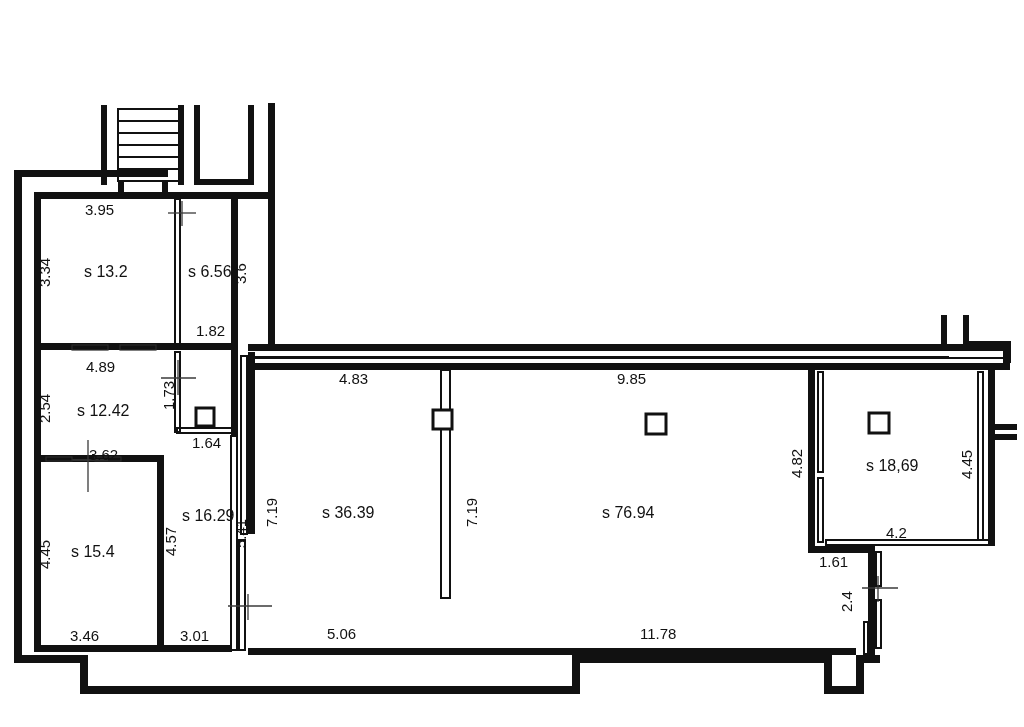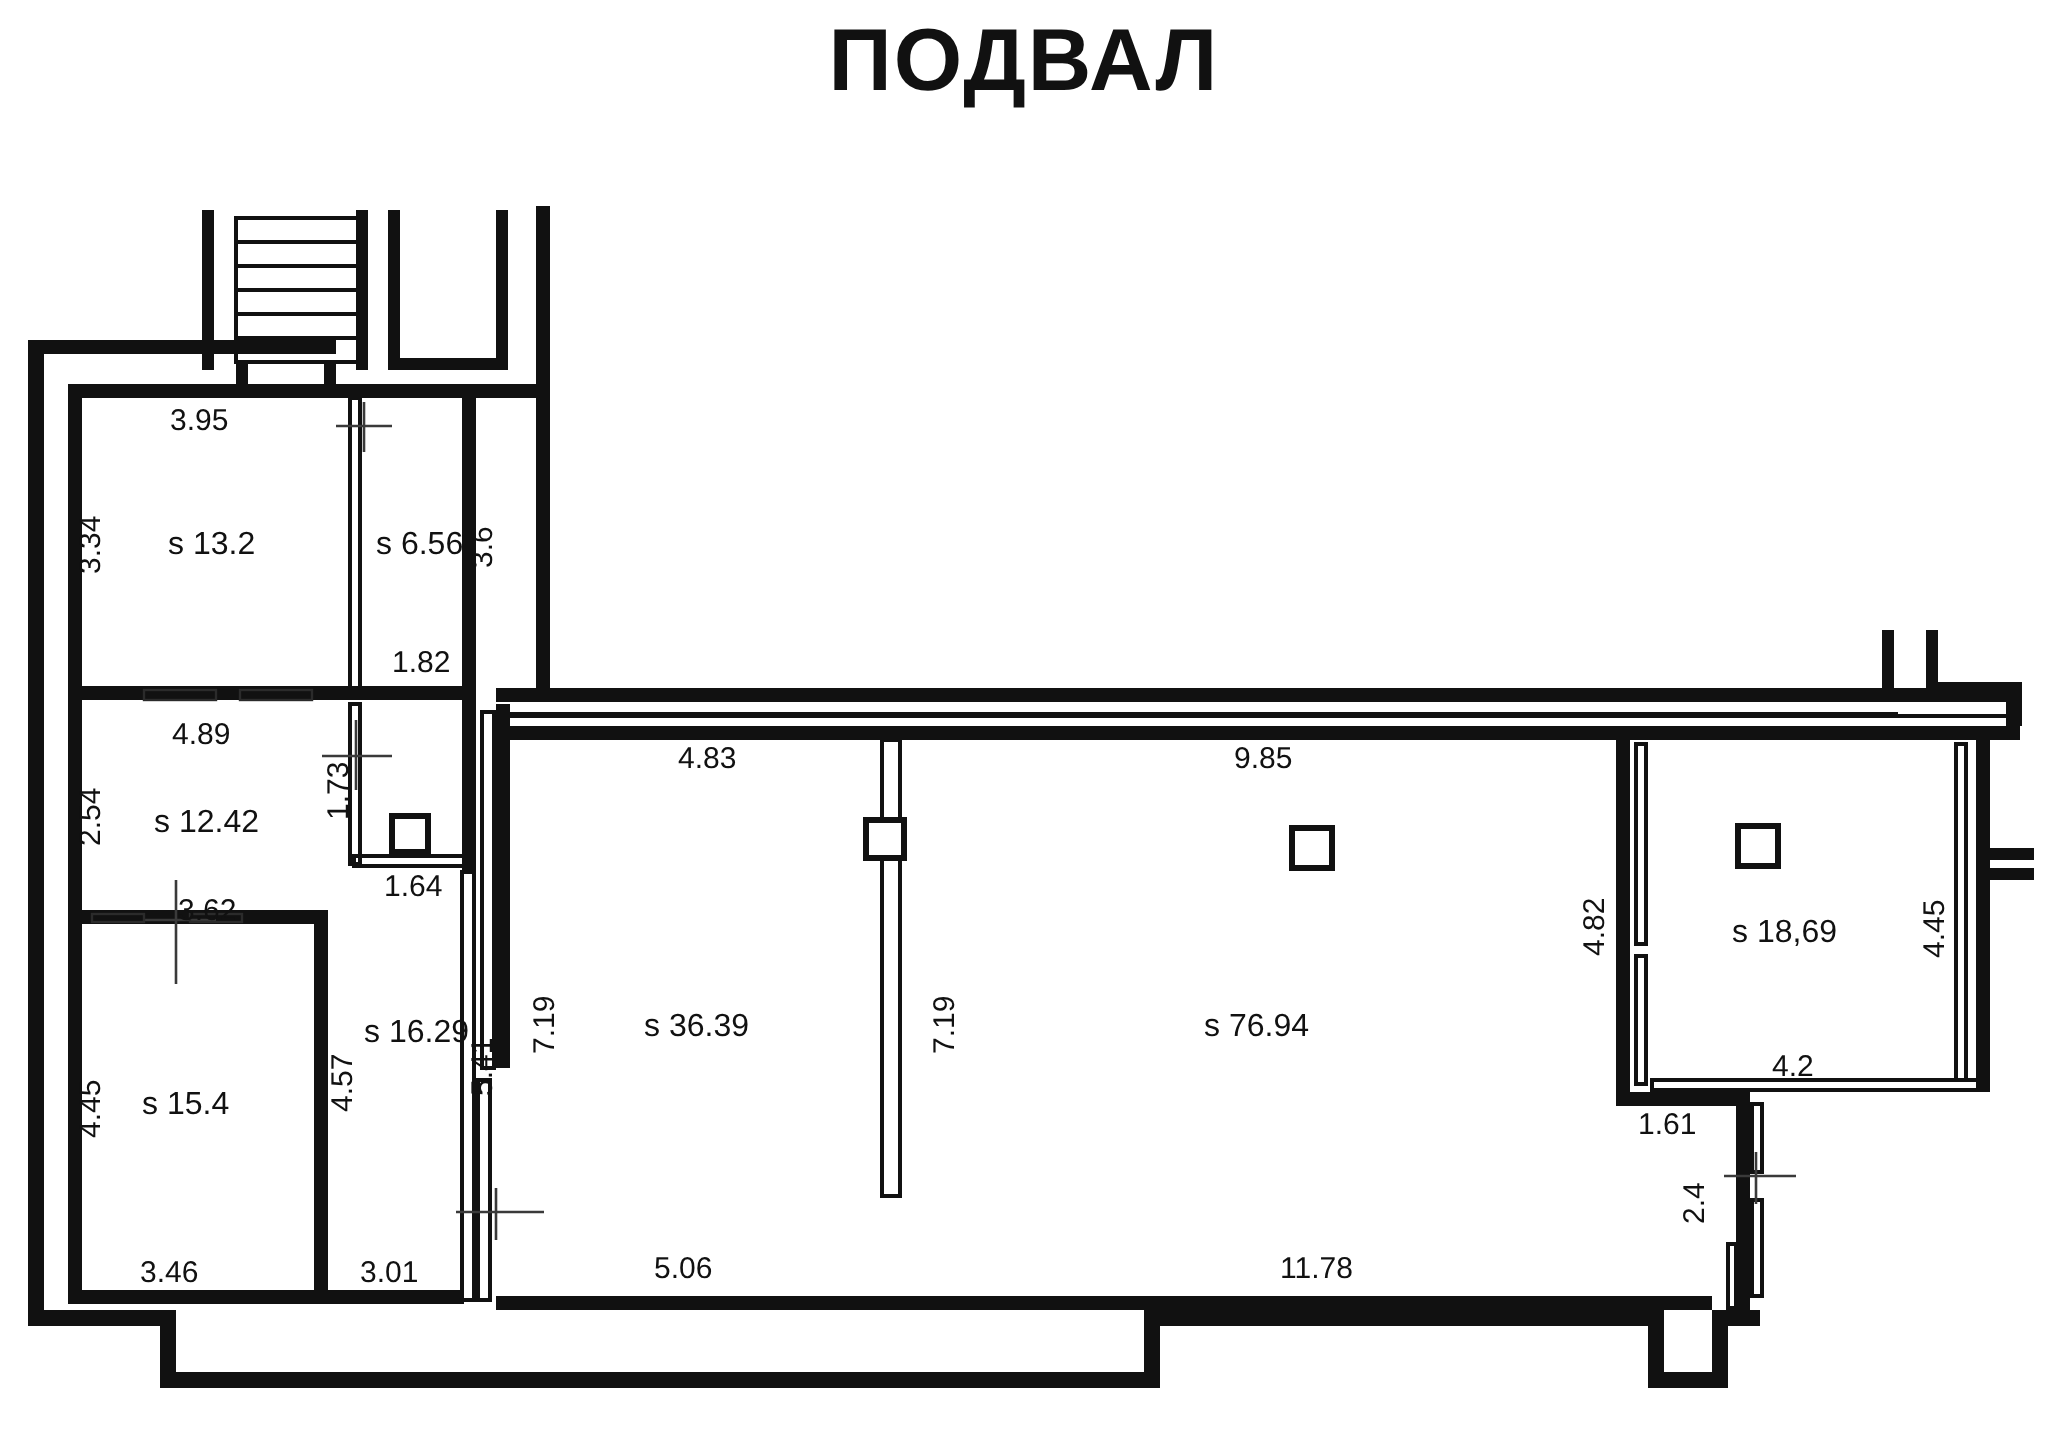--- a/index.html
+++ b/index.html
@@ -49,21 +49,20 @@
     font-family: "Liberation Sans", sans-serif;
     font-size: 16px;
     fill: #111111;
   }
 </style>
 </head>
 <body>
 
 <div id="page">
 
-  <div id="plan-title">ПОДВАЛ</div>
 
   <svg id="floorplan" viewBox="0 0 1024 727">
 
     <g>
 
       <rect class="wall" x="14" y="170" width="8" height="492"></rect>
 
       <rect class="wall" x="14" y="170" width="154" height="7"></rect>
 
       <rect class="wall" x="14" y="655" width="74" height="8"></rect>

